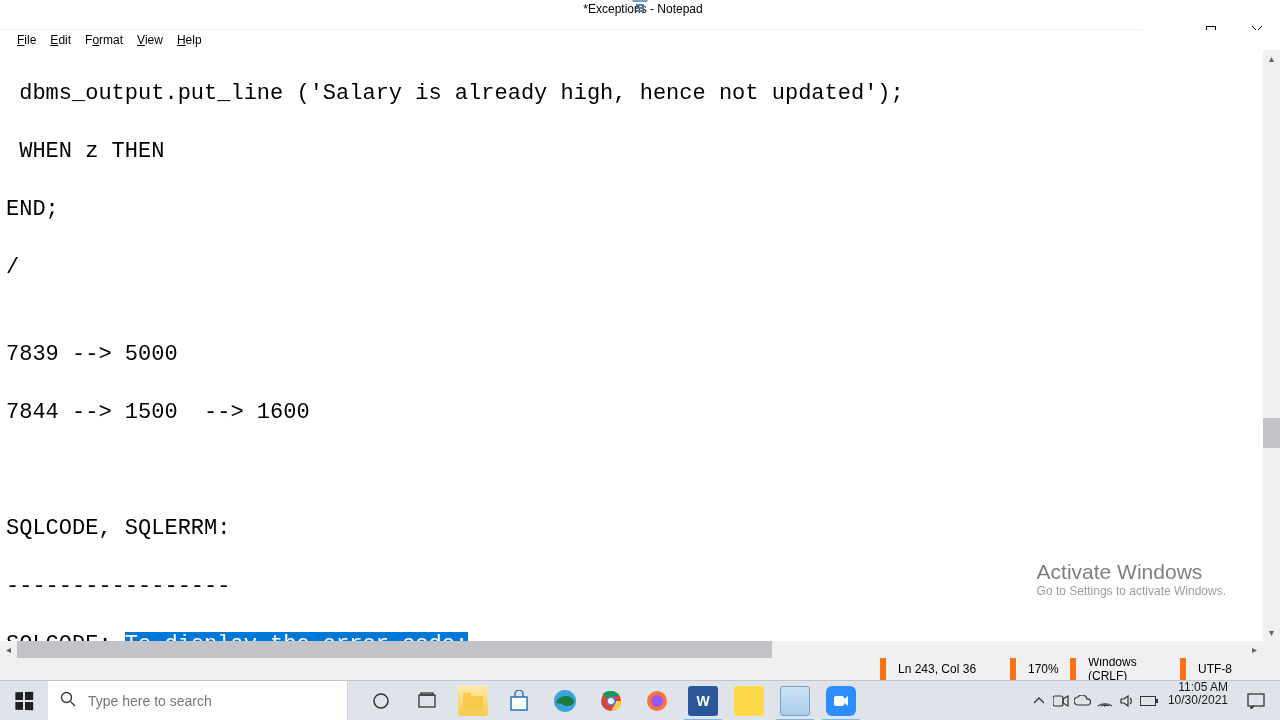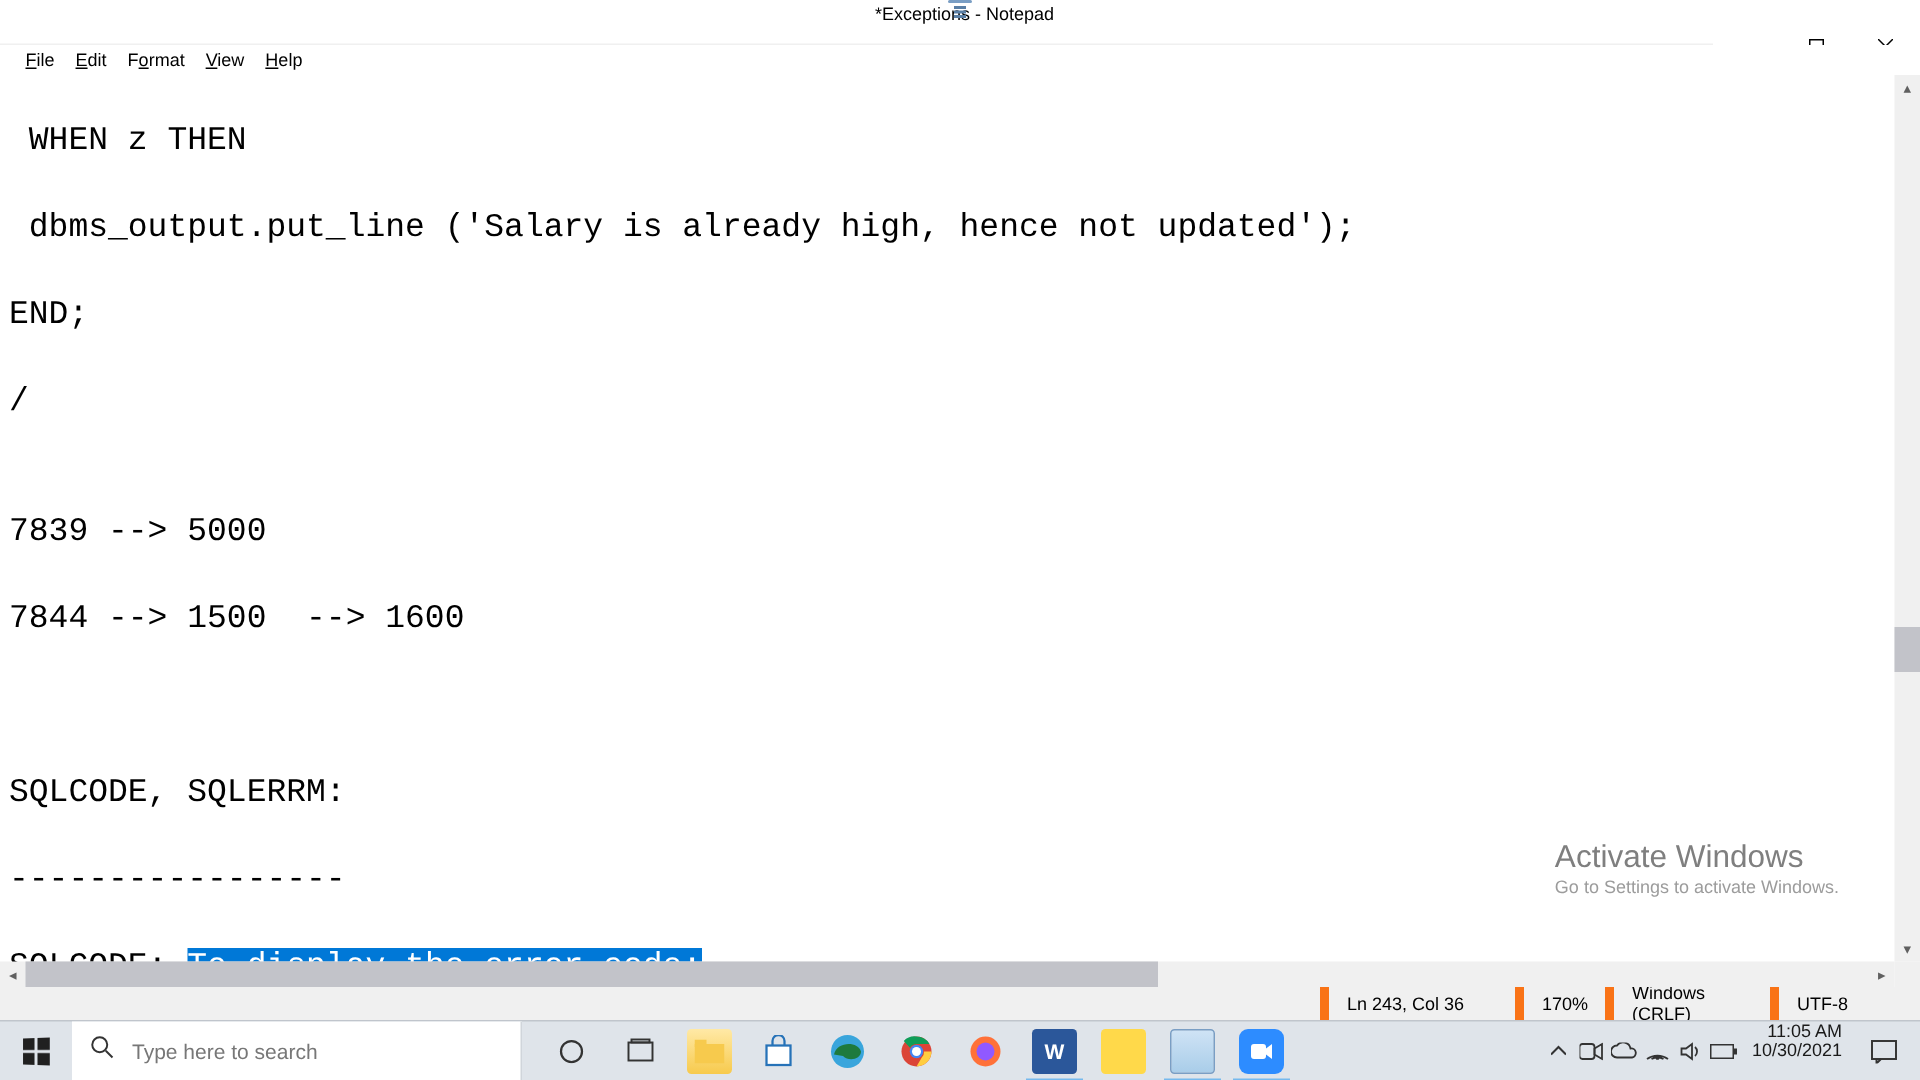--- a/index.html
+++ b/index.html
@@ -83,22 +83,22 @@
   <div class="menubar">
     <span class="item"><span class="ul">F</span><span>ile</span></span>
     <span class="item"><span class="ul">E</span><span>dit</span></span>
     <span class="item">F<span class="ul">o</span><span>rmat</span></span>
     <span class="item"><span class="ul">V</span><span>iew</span></span>
     <span class="item"><span class="ul">H</span><span>elp</span></span>
   </div>
 
   <div class="editor">
     <div class="textarea">
+<span class="ln"> dbms_output.put_line ('Salary is already high, hence not updated');</span>
 <span class="ln"> WHEN z THEN</span>
-<span class="ln"> dbms_output.put_line ('Salary is already high, hence not updated');</span>
 <span class="ln">END;</span>
 <span class="ln">/</span>
 <span class="ln"></span>
 <span class="ln">7839 --&gt; 5000</span>
 <span class="ln">7844 --&gt; 1500  --&gt; 1600</span>
 <span class="ln"></span>
 <span class="ln"></span>
 <span class="ln">SQLCODE, SQLERRM:</span>
 <span class="ln">-----------------</span>
 <span class="ln"><span>SQLCODE: </span><span class="sel">To display the error_code;</span></span>

